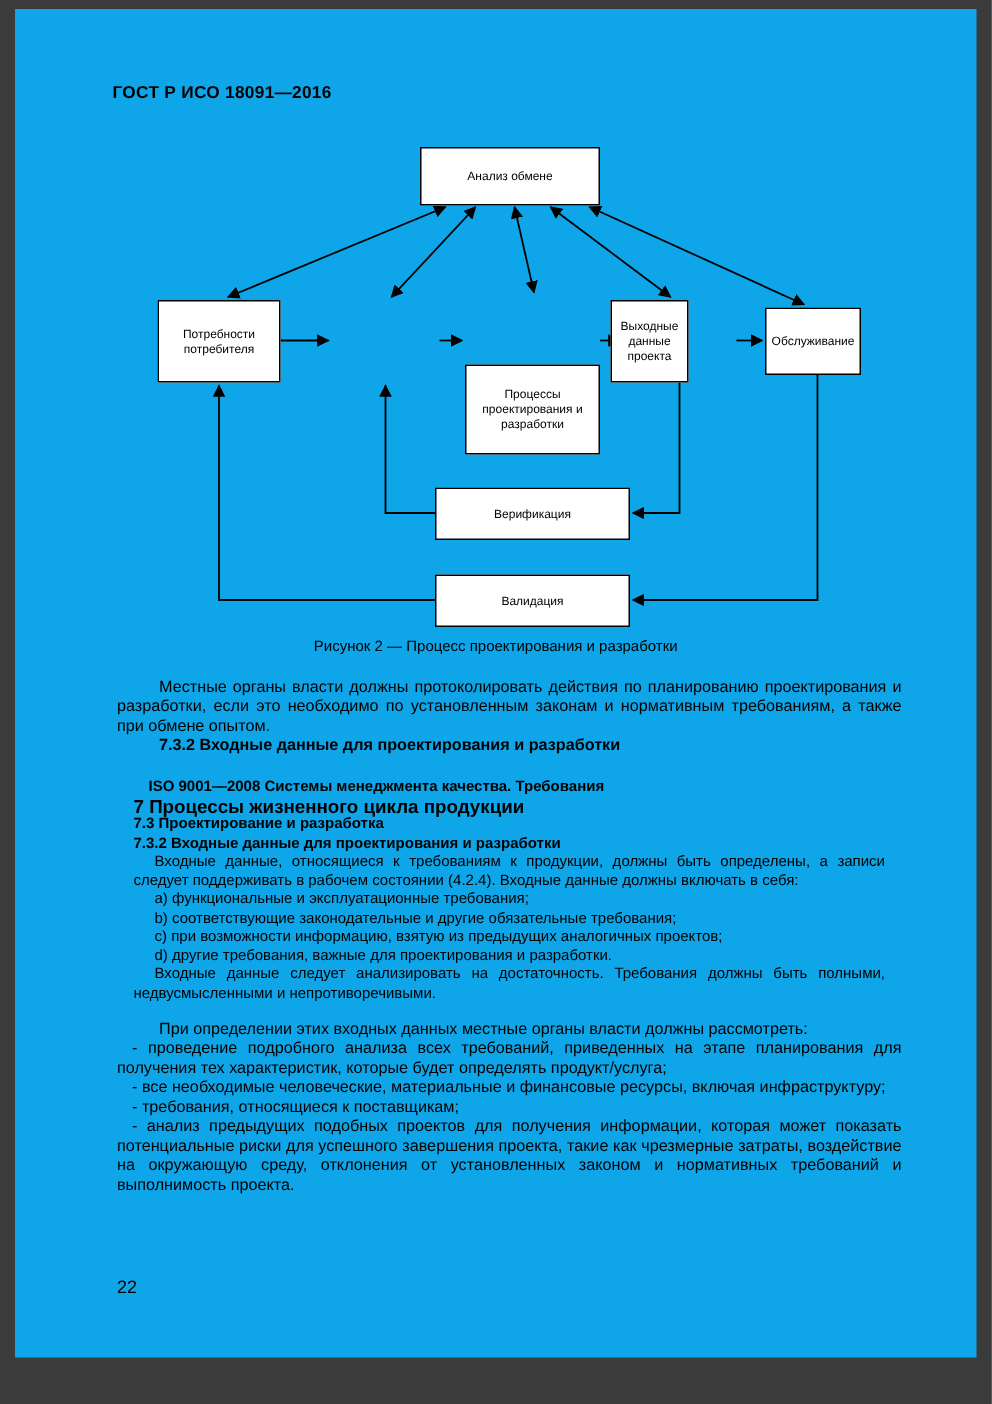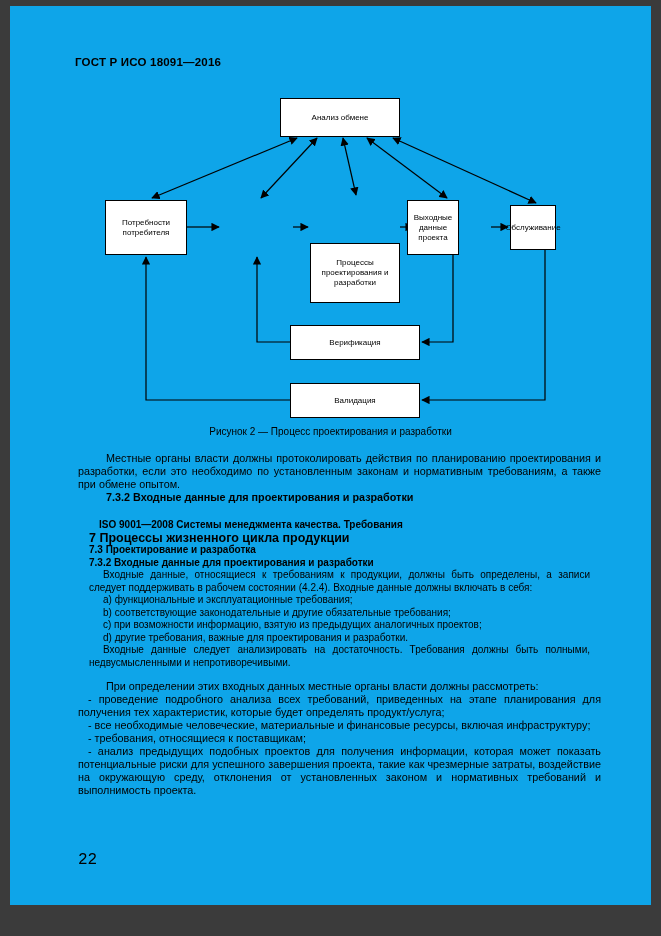--- a/index.html
+++ b/index.html
@@ -25,21 +25,21 @@
     position: absolute; border: 1.3px solid #000; background: #fff;
     display: flex; align-items: center; justify-content: center;
     text-align: center; font-size: 8px; line-height: 1.25;
     padding: 2px; box-sizing: border-box;
   }
   .n-analysis     { left: 270px; top: 7px;   width: 120px; height: 39px; }
   .n-needs        { left: 95px;  top: 109px; width: 82px;  height: 55px; }
   .n-inputs       { left: 211px; top: 109px; width: 72px;  height: 55px; }
   .n-processes    { left: 300px; top: 106px; width: 90px;  height: 60px; margin-top: 46px; }
   .n-outputs      { left: 397px; top: 109px; width: 52px;  height: 55px; }
-  .n-service      { left: 500px; top: 114px; width: 46px;  height: 45px; }
+  .n-service      { left: 500px; top: 114px; width: 64px;  height: 45px; }
   .n-verification { left: 280px; top: 234px; width: 130px; height: 35px; }
   .n-validation   { left: 280px; top: 292px; width: 130px; height: 35px; }
   .fig-caption {
     position: absolute; left: 0; top: 420px; width: 641px;
     text-align: center; font-size: 10px;
   }
   
   .text-flow {
     position: absolute; left: 68px; top: 446px; width: 523px;
     font-size: 10.8px; line-height: 13px; text-align: justify;
@@ -53,21 +53,21 @@
     font-size: 10px; line-height: 12.5px;
   }
   .qb-title { font-weight: bold; text-indent: 10px; text-align: left; }
   .qb-h7    { font-weight: bold; font-size: 12.5px; margin-top: 10px; text-align: left; }
   .qb-h73   { font-weight: bold; margin-top: 8px; text-align: left; }
   .qb-h732  { font-weight: bold; margin-top: 2px; text-align: left; }
   .qb-para  { text-indent: 14px; margin-top: 1px; }
   .qb-item  { padding-left: 14px; text-align: left; }
   .ab-para1 { margin-top: 9px; text-indent: 28px; }
   .dash-item { text-indent: 10px; }
-  .page-number { position: absolute; left: 68px; top: 845px; font-size: 16px; font-family: Liberation Mono, monospace; }
+  .page-number { position: absolute; left: 68px; top: 845px; font-size: 12px; }
 </style>
 </head>
 <body>
 
 <div class="page">
 
   <div class="doc-header">ГОСТ Р ИСО 18091—2016</div>
 
   <div class="diagram">
     <svg width="641" height="345" viewBox="0 0 641 345">

